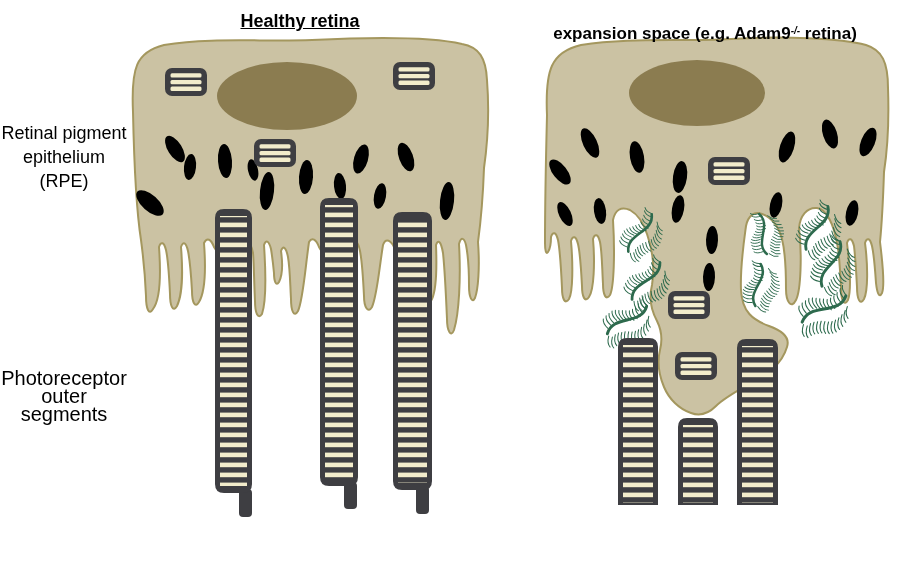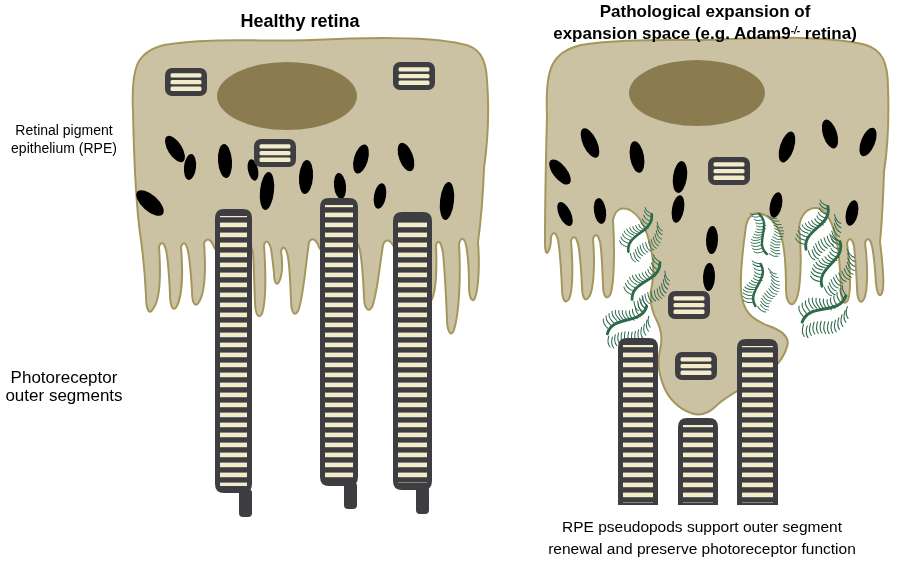--- a/index.html
+++ b/index.html
@@ -1,26 +1,26 @@
 <!DOCTYPE html>
 <html><head>
 <meta charset="utf-8">
 <style>
   html,body{margin:0;padding:0;background:#fff;}
   .figure{position:relative;width:900px;height:565px;background:#fff;overflow:hidden;
           font-family:"Liberation Sans",sans-serif;}
   .artwork{position:absolute;left:0;top:0;}
   .lbl{position:absolute;color:#000;text-align:center;white-space:pre-line;
        font-family:"Liberation Sans",sans-serif;}
-  .title-left{left:170px;top:11px;width:260px;font-weight:bold;font-size:18px;}
+  .title-left{left:170px;top:11px;width:260px;font-weight:bold;font-size:18px;text-decoration:underline;}
   .title-right{left:520px;top:2px;width:370px;font-weight:bold;font-size:17px;line-height:19px;}
   .title-right .gene{}
   .title-right .sup{font-size:10px;vertical-align:5px;font-style:italic;}
-  .rpe-label{left:0px;top:121px;width:128px;font-size:14px;line-height:18px;}
-  .os-label{left:0px;top:369px;width:128px;font-size:17px;line-height:18px;}
+  .rpe-label{left:0px;top:121px;width:128px;font-size:18px;line-height:24px;}
+  .os-label{left:0px;top:369px;width:128px;font-size:20px;line-height:18px;}
   .caption{left:512px;top:516px;width:380px;font-size:15.5px;line-height:22px;}
 </style>
 </head>
 <body>
 
 <div class="figure">
 
 <svg class="artwork" width="900" height="565" viewBox="0 0 900 565">
   <defs>
     <pattern id="osStripes" patternUnits="userSpaceOnUse" width="6" height="10">
@@ -200,24 +200,22 @@
       <rect x="683" y="425" width="30" height="78" fill="url(#osStripes)"></rect>
 
       <path d="M737,348 Q737,339 746,339 H769 Q778,339 778,348 V505 H737 Z" fill="#3e3e42"></path>
       <rect x="742" y="346" width="31" height="157" fill="url(#osStripes)"></rect>
     </g>
   </g>
 </svg>
 
 <div class="lbl title-left">Healthy retina</div>
 
-<div class="lbl title-right"><span>Pathological expansion of</span><br><span>expansion space (e.g. </span><span class="gene">Adam9</span><span class="sup">-/-</span><span> retina)</span></div>
+<div class="lbl title-right"><br><span>expansion space (e.g. </span><span class="gene">Adam9</span><span class="sup">-/-</span><span> retina)</span></div>
 
 <div class="lbl rpe-label">Retinal pigment
 epithelium (RPE)</div>
 
 <div class="lbl os-label">Photoreceptor
 outer segments</div>
 
-<div class="lbl caption">RPE pseudopods support outer segment
-renewal and preserve photoreceptor function</div>
 
 </div>
 
 </body></html>

